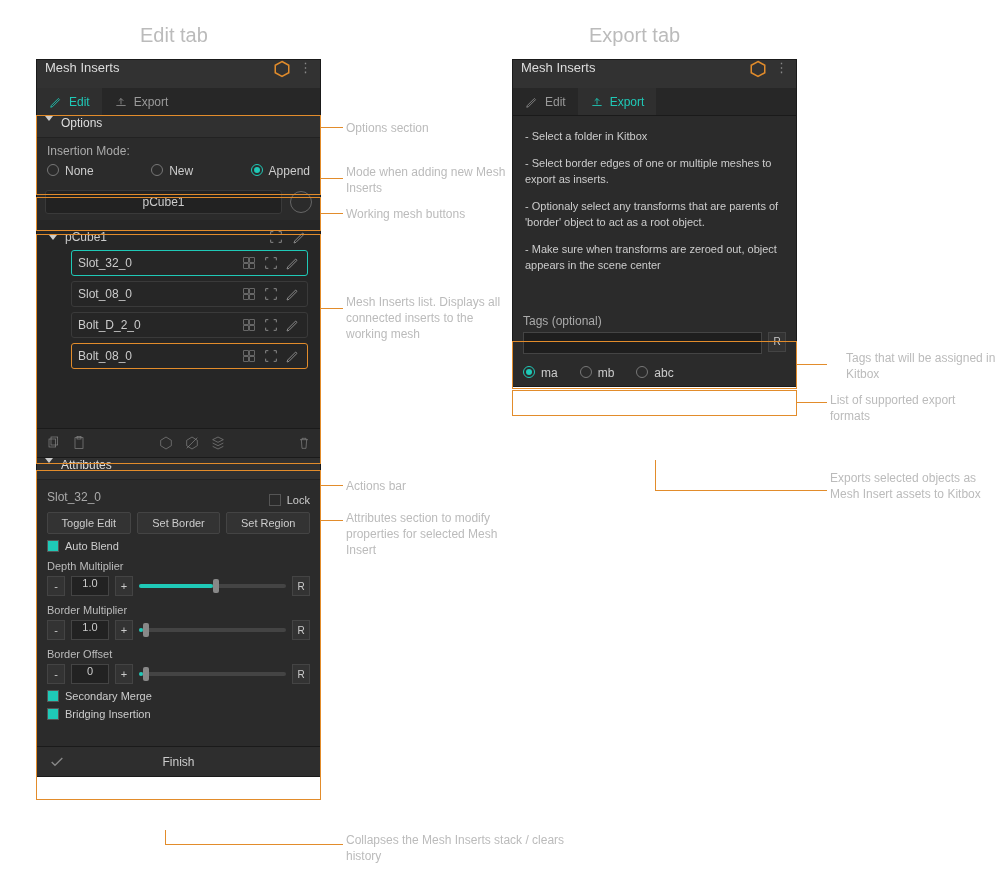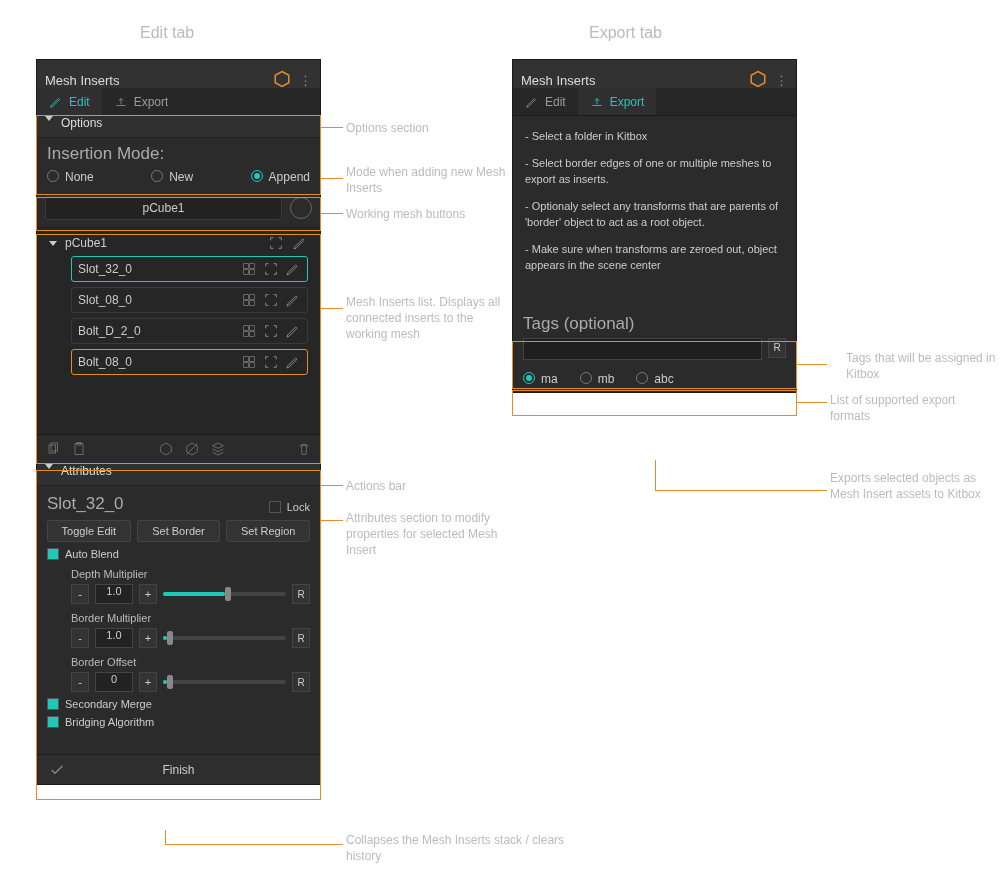--- a/index.html
+++ b/index.html
@@ -1,32 +1,32 @@
 <!DOCTYPE html>
 <html><head>
 <meta charset="utf-8">
 <style>
   * { box-sizing: border-box; margin: 0; padding: 0; font-family: "Segoe UI", Arial, sans-serif; }
   body { background: #fff; width: 1001px; height: 880px; position: relative; font-size: 12px; color: #ccc; }
-  .page-title { position: absolute; color: #bbb; font-size: 16px; }
+  .page-title { position: absolute; color: #bbb; font-size: 20px; }
   .panel { position: absolute; background: #2b2b2b; border: 1px solid #1a1a1a; }
-  .titlebar { background: #323232; height: 28px; display: flex; align-items: flex-end; padding: 0 8px; color: #ddd; font-size: 13px; }
+  .titlebar { background: #323232; height: 28px; display: flex; align-items: flex-start; padding: 0 8px; color: #ddd; font-size: 13px; }
   .titlebar .spacer { flex: 1; }
   .hex-icon { width: 18px; height: 18px; }
   .menu-dots { margin-left: 8px; color: #888; }
   .tabs { display: flex; background: #272727; height: 28px; border-bottom: 1px solid #1a1a1a; }
   .tab { display: flex; align-items: center; gap: 6px; padding: 0 12px; color: #9a9a9a; font-size: 12px; cursor: pointer; }
   .tab.active { color: #1fc9b7; background: #2f2f2f; }
   .tab.active .iconstroke { stroke: #1fc9b7; }
   .iconstroke { stroke: #8a8a8a; fill: none; }
   .section-hd { background: #303030; height: 22px; display: flex; padding: 0 8px; gap: 8px; color: #ddd; font-size: 12px; border-bottom: 1px solid #222; }
   .section-hd .arrow { width:0;height:0;border-left:4px solid transparent;border-right:4px solid transparent;border-top:5px solid #ccc;}
   .section-body { padding: 6px 10px; }
   .row { display: flex; align-items: center; gap: 10px; }
-  .label { color: #aaa; font-size: 17px; }
+  .label { color: #aaa; font-size: 12px; }
   .radio { display: flex; align-items: flex-start; gap: 6px; font-size: 12px; color: #ccc; cursor: pointer; }
   .radio .dot { width: 12px; height: 12px; border-radius: 50%; border: 1.5px solid #777; position: relative; }
   .radio.selected .dot { border-color: #1fc9b7; }
   .radio.selected .dot::after { content:""; position:absolute; inset:2px; border-radius:50%; background:#1fc9b7; }
   .working-mesh { display:flex; gap:8px; padding:6px 8px; align-items:center; }
   .working-mesh .wm-btn { flex:1; background:#222; border:1px solid #3a3a3a; height:24px; border-radius:3px; display:flex; align-items:center; justify-content:center; color:#ccc; font-size:12px;}
   .circle-btn { width:22px; height:22px; border-radius:50%; border:1.5px solid #666; }
   .list-area { padding:4px 6px 6px; background:#262626;}
   .list-hd { display:flex; align-items:center; height:26px; padding:0 6px; gap:8px;}
   .list-hd .arrow { width:0;height:0;border-left:4px solid transparent;border-right:4px solid transparent;border-top:5px solid #ccc;}
@@ -40,21 +40,21 @@
   .gap { height:48px;}
   .actions { display:flex; align-items:center; height:30px; padding:0 8px; gap:10px; border-top:1px solid #1a1a1a; border-bottom:1px solid #1a1a1a;}
   .actions .spacer{flex:1;}
   .attr-body { padding:6px 10px 12px;}
   .attr-top { display:flex; align-items:center; justify-content:space-between; padding:2px 0 6px;}
   .btn3 { display:flex; gap:6px; }
   .btn3 .b { flex:1; background:#333; border:1px solid #444; height:22px; display:flex; align-items:center; justify-content:center; font-size:11px; border-radius:2px; color:#ccc; cursor:pointer;}
   .check { display:flex; align-items:center; gap:6px; font-size:11px; color:#ccc; margin-top:6px;}
   .check .box { width:12px; height:12px; border:1px solid #555; background:#1fc9b7;}
   .check.off .box { background:#2a2a2a;}
-  .slider-block{margin-top:8px;margin-left:24px;}
+  .slider-block{margin-top:8px;}
   .slider-label{font-size:11px; color:#bbb; margin-bottom:4px;}
   .slider-row{display:flex; align-items:center; gap:6px;}
   .step-btn{width:18px;height:20px;background:#333;border:1px solid #444;display:flex;align-items:center;justify-content:center;font-size:11px;color:#ccc;cursor:pointer;}
   .num-field{width:38px;height:20px;background:#222;border:1px solid #444;color:#ccc;font-size:11px;text-align:center;}
   .slider{flex:1;height:4px;background:#444;position:relative;border-radius:2px;}
   .slider .fill{position:absolute;left:0;top:0;bottom:0;background:#1fc9b7;border-radius:2px;}
   .slider .thumb{position:absolute;top:-5px;width:6px;height:14px;background:#888;border-radius:2px;}
   .reset{width:18px;height:20px;background:#333;border:1px solid #444;display:flex;align-items:center;justify-content:center;font-size:10px;color:#ccc;cursor:pointer;}
   .finish-bar{height:30px;display:flex;align-items:center;justify-content:center;gap:12px;background:#2e2e2e;border-top:1px solid #1a1a1a;}
   .finish-bar .chk{position:absolute;left:12px;}
@@ -296,21 +296,21 @@
         <div class="reset">R</div>
       </div>
     </div>
 
     <div class="check">
         <span class="box"></span>
         <span>Secondary Merge</span>
       </div>
     <div class="check">
         <span class="box"></span>
-        <span>Bridging Algorithm</span>
+        <span>Bridging Insertion</span>
       </div>
   </div>
 
   <div style="height:14px;"></div>
   <div class="finish-bar" style="position:relative;">
     <svg class="chk" width="16" height="16" viewBox="0 0 24 24">
         <path d="M4 12l5 5L20 6" stroke="#888" fill="none" stroke-width="2"></path>
       </svg>
     <span>Finish</span>
   </div>

